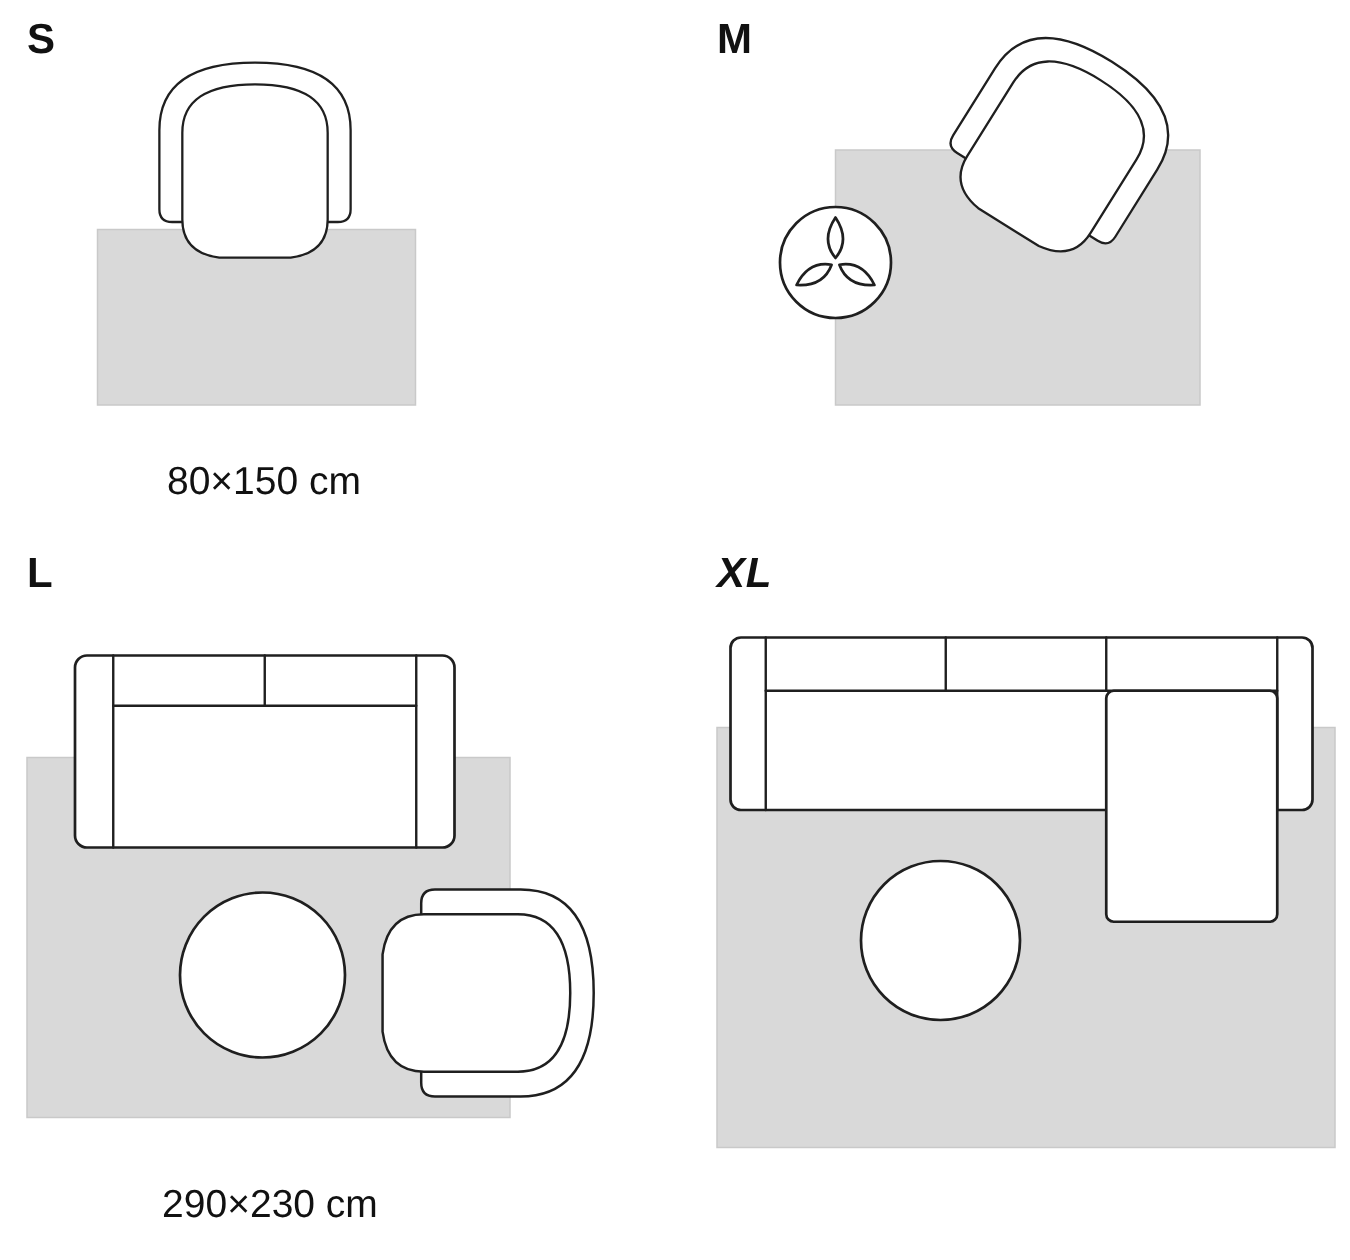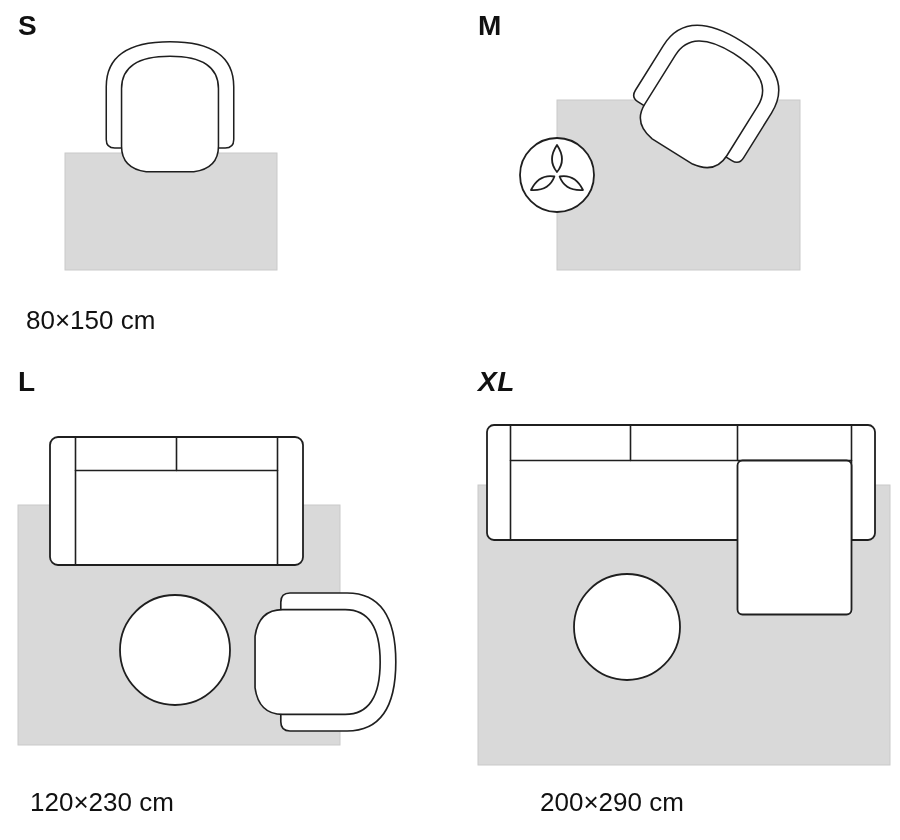--- a/index.html
+++ b/index.html
@@ -20,21 +20,21 @@
   }
   .canvas svg{position:absolute;left:0;top:0;}
   .letter{
     position:absolute;
     font-size:28px;font-weight:700;color:var(--text);
     line-height:1;letter-spacing:0.5px;
   }
   .caption{
     position:absolute;
     font-size:26px;font-weight:400;color:var(--text);
-    line-height:1;
+    line-height:1;text-align:center;
   }
   .letter-s{left:18px;top:12px;}
   .letter-m{left:478px;top:12px;}
   .letter-l{left:18px;top:368px;}
   .letter-xl{left:478px;top:368px;font-style:italic;}
   .caption-s{left:26px;top:307px;width:300px;}
   .caption-m{left:531px;top:307px;width:300px;}
   .caption-l{left:30px;top:789px;width:300px;}
   .caption-xl{left:540px;top:789px;width:300px;}
 
@@ -100,16 +100,15 @@
       <circle class="furn" cx="627" cy="627" r="53"></circle>
     </g>
   </svg>
 
   <div class="letter letter-s">S</div>
   <div class="letter letter-m">M</div>
   <div class="letter letter-l">L</div>
   <div class="letter letter-xl">XL</div>
 
   <div class="caption caption-s">80×150 cm</div>
-  <div class="caption caption-l">120×230 cm</div>
-  <div class="caption caption-xl">200×290 cm</div>
+  <div class="caption caption-l">290×230 cm</div>
 
 </div>
 
 </body></html>

